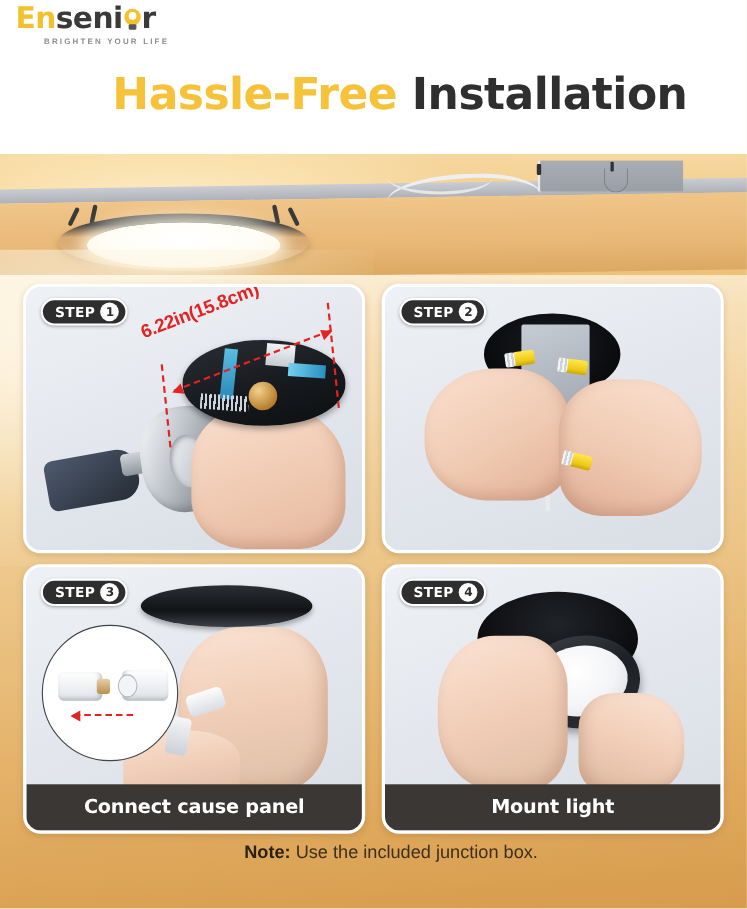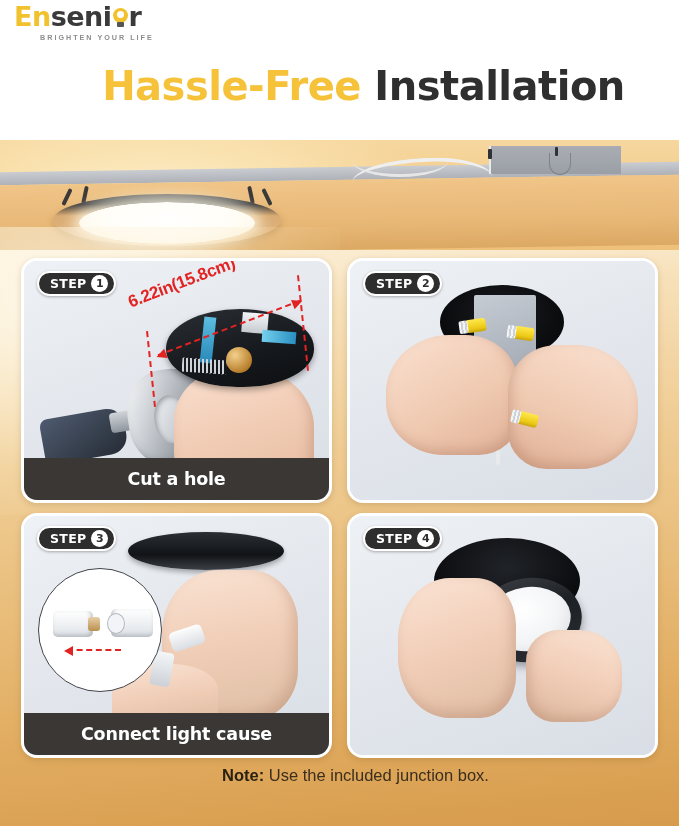--- a/index.html
+++ b/index.html
@@ -751,23 +751,20 @@
         </div>
         <div class="dim-tick t1"></div>
         <div class="dim-tick t2"></div>
         <div class="dim-line"></div>
         <div class="dim-text">6.22in(15.8cm)</div>
       </div>
       <div class="badge">
         <span class="badge-text">STEP</span>
         <span class="badge-num">1</span>
       </div>
-      <div class="caption">
-        <span class="caption-text">Cut a hole</span>
-      </div>
     </div>
 
     <div class="card">
       <div class="photo">
         <div class="hole-dark"></div>
         <div class="jbox2"></div>
         <div class="jbox2-label"></div>
         <div class="wirenut w1"></div>
         <div class="wirenut w2"></div>
         <div class="wire-tail"></div>
@@ -793,38 +790,41 @@
           <div class="conn-male"></div>
           <div class="conn-female"></div>
           <div class="conn-arrow"></div>
         </div>
       </div>
       <div class="badge">
         <span class="badge-text">STEP</span>
         <span class="badge-num">3</span>
       </div>
       <div class="caption">
-        <span class="caption-text">Connect light cause</span>
+        <span class="caption-text">Connect cause panel</span>
       </div>
     </div>
 
     <div class="card">
       <div class="photo">
         <div class="hole4"></div>
         <div class="panel4">
           <div class="panel4-lens"></div>
         </div>
         <div class="clip4"></div>
         <div class="hand-l4"></div>
         <div class="hand-r4"></div>
       </div>
       <div class="badge">
         <span class="badge-text">STEP</span>
         <span class="badge-num">4</span>
       </div>
+      <div class="caption">
+        <span class="caption-text">Mount light</span>
+      </div>
     </div>
 
   </div>
 
   <div class="note">
     <div><b>Note:</b><span> Use the included junction box.</span></div>
   </div>
 
 </div>
 

